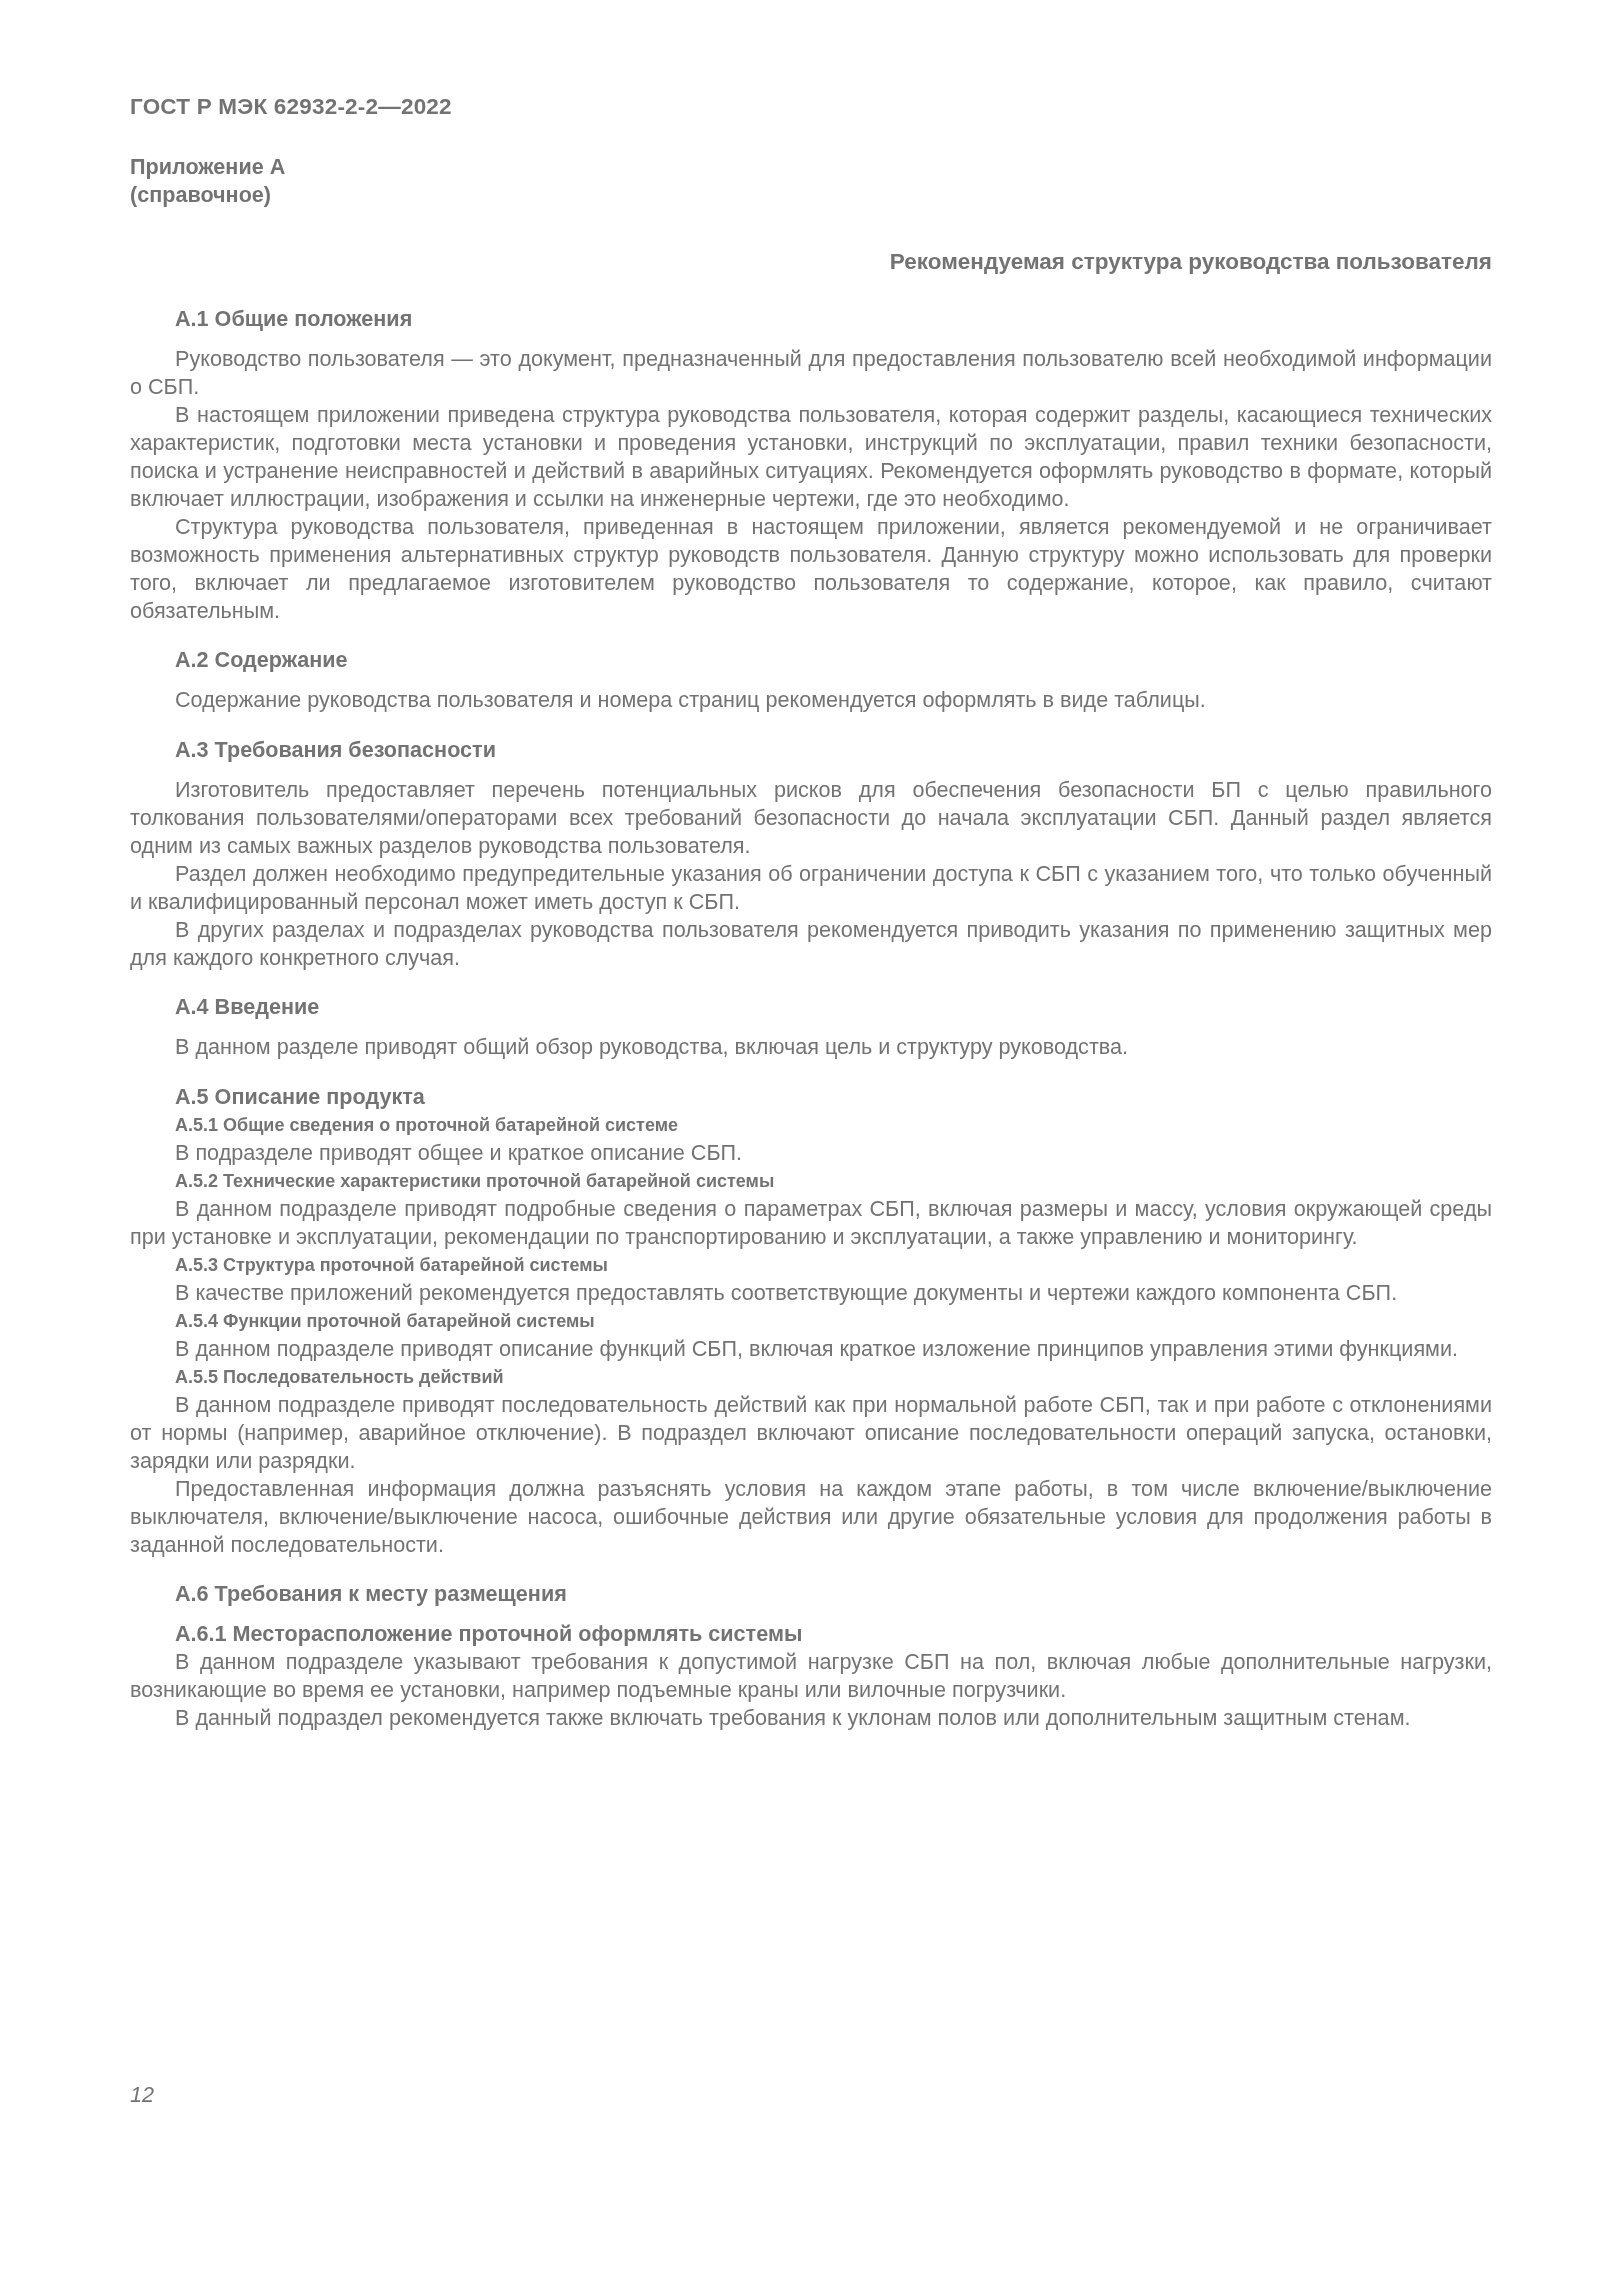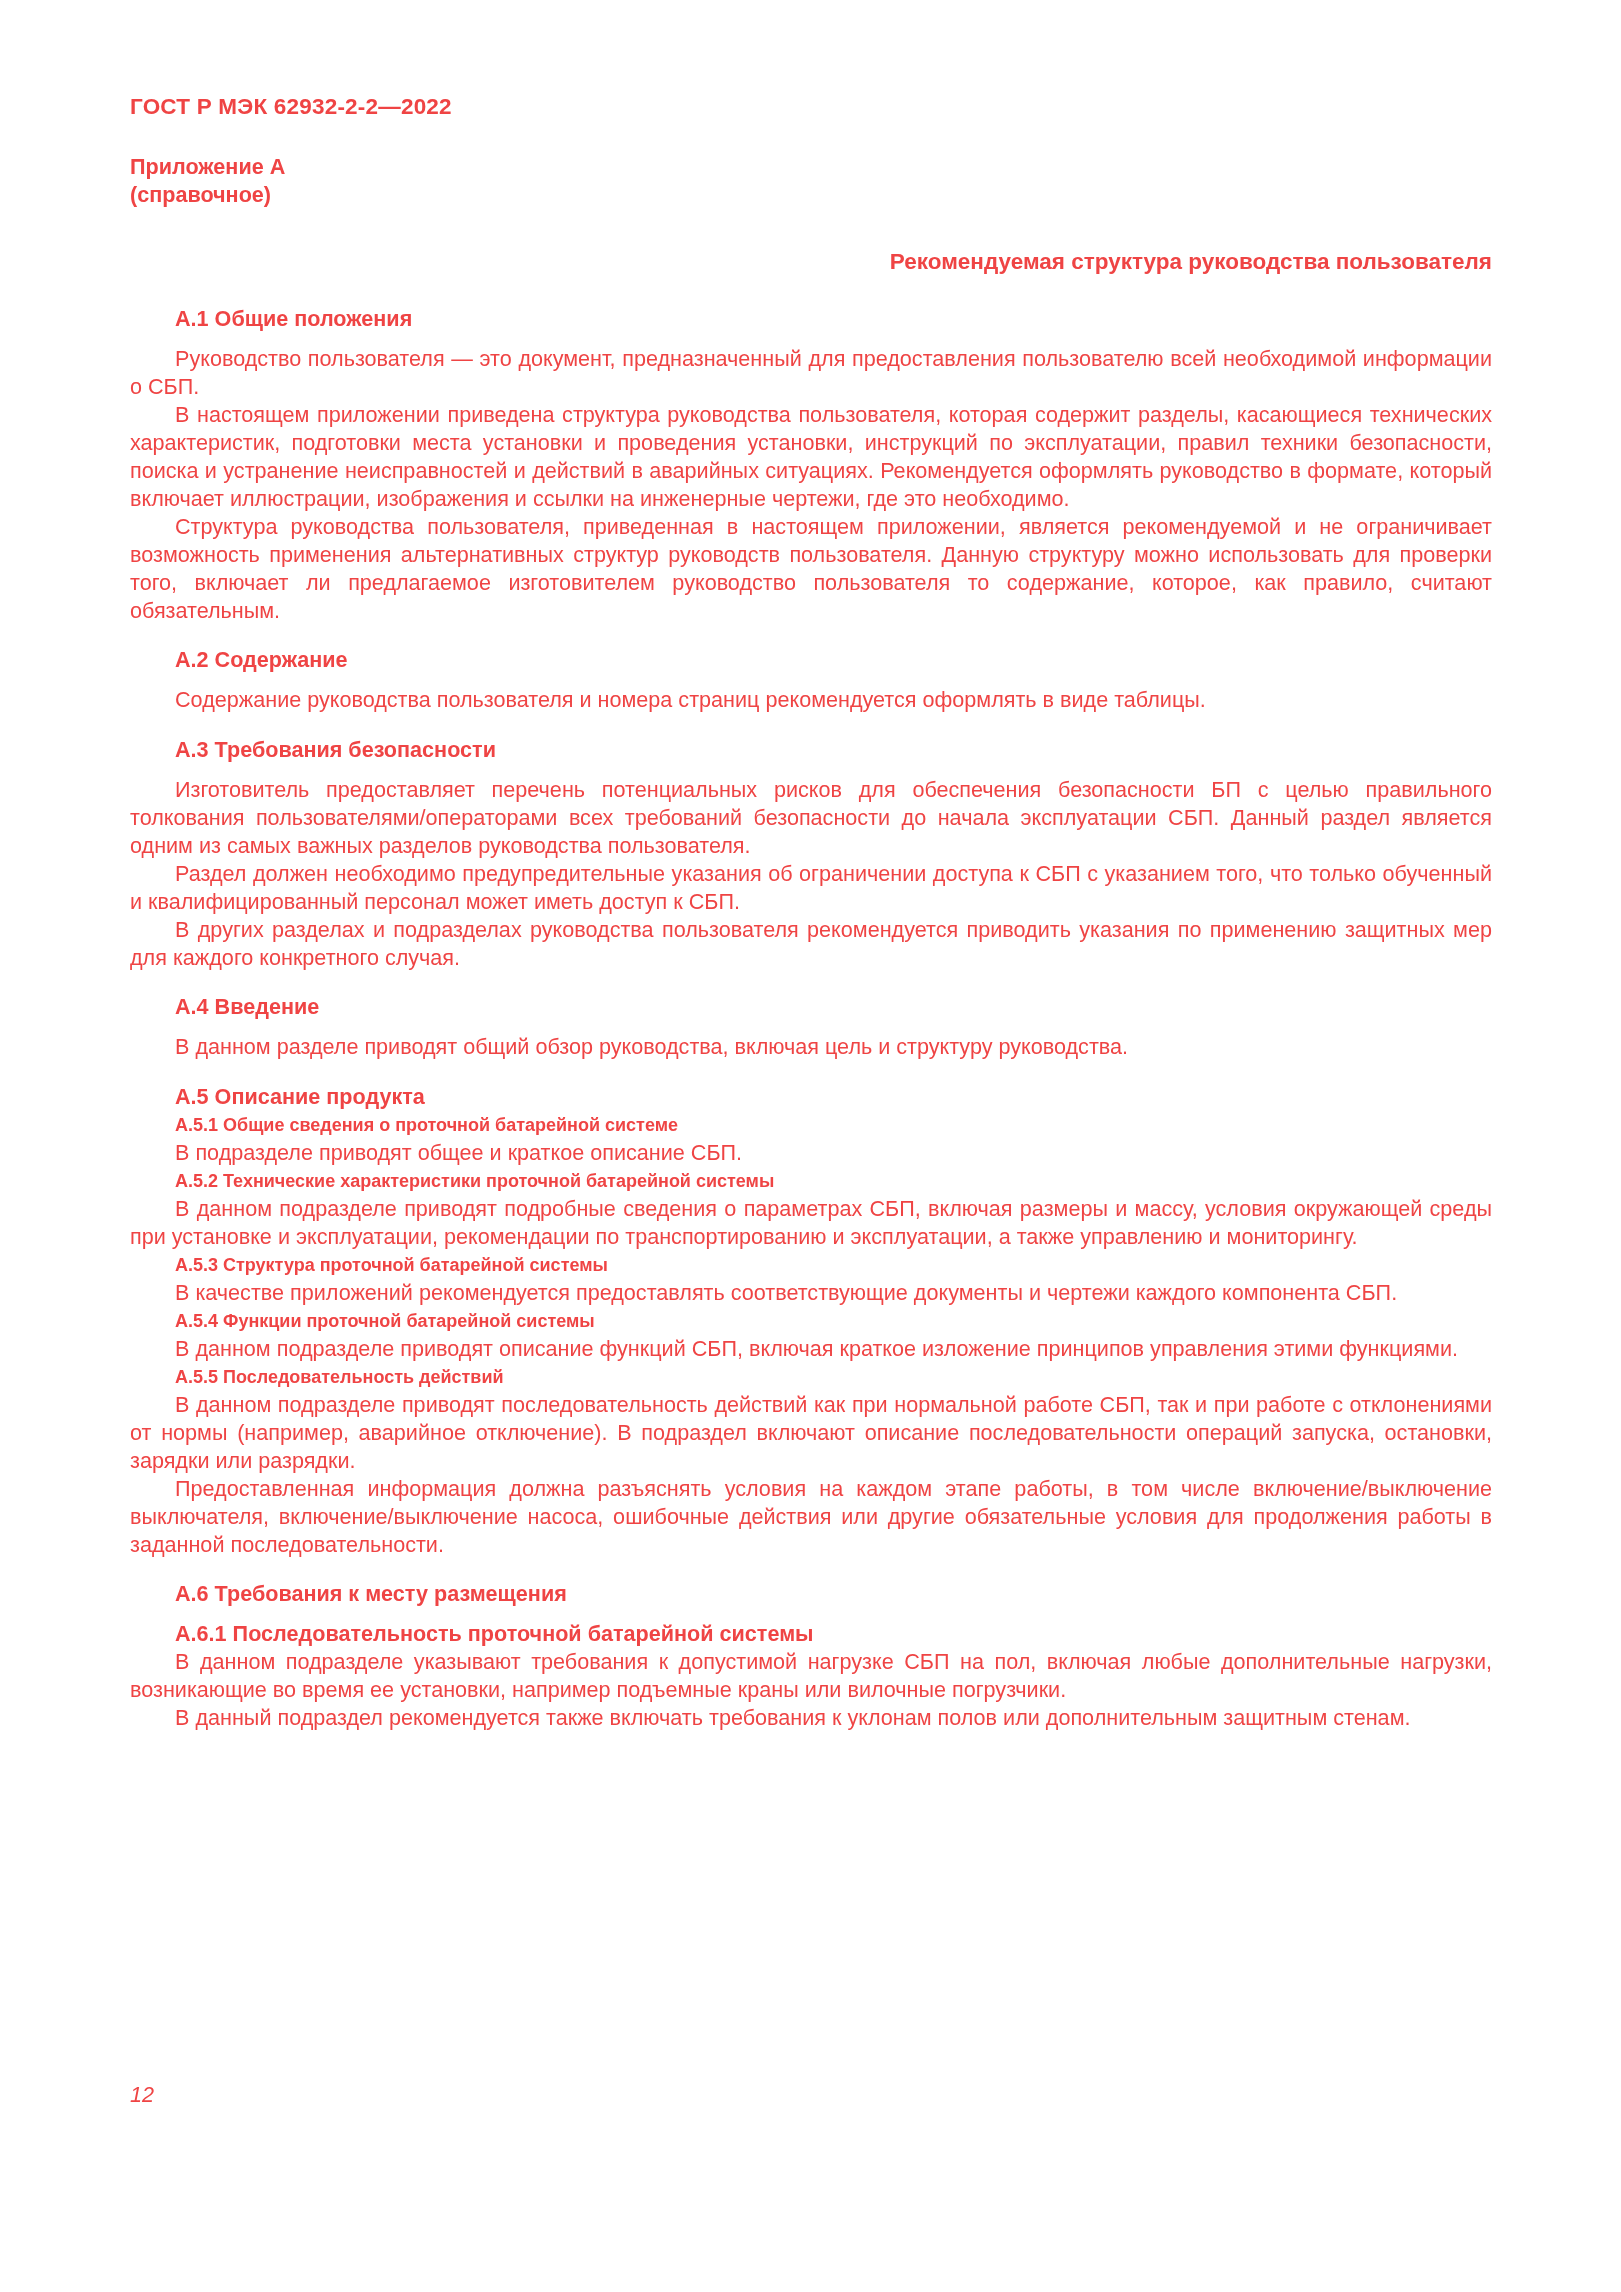--- a/index.html
+++ b/index.html
@@ -3,21 +3,21 @@
 <meta charset="utf-8">
 <style>
   * { margin: 0; padding: 0; box-sizing: border-box; }
   html, body { background: #e8e8e8; }
   .page {
     position: relative;
     width: 1621px;
     height: 2293px;
     margin: 0 auto;
     background: #ffffff;
-    color: #ef4444;
+    color: #737373;
     font-family: "Liberation Sans", sans-serif;
     overflow: hidden;
   }
   .content {
     padding: 94px 129px 0 130px;
   }
   .doc-header {
     font-weight: bold;
     font-size: 22.5px;
     letter-spacing: 0.2px;
@@ -108,21 +108,21 @@
 
     <h3 class="subheading">А.5.4 Функции проточной батарейной системы</h3>
     <p class="para">В данном подразделе приводят описание функций СБП, включая краткое изложение принципов управления этими функциями.</p>
 
     <h3 class="subheading">А.5.5 Последовательность действий</h3>
     <p class="para">В данном подразделе приводят последовательность действий как при нормальной работе СБП, так и при работе с отклонениями от нормы (например, аварийное отключение). В подраздел включают описание последовательности операций запуска, остановки, зарядки или разрядки.</p>
     <p class="para">Предоставленная информация должна разъяснять условия на каждом этапе работы, в том числе включение/выключение выключателя, включение/выключение насоса, ошибочные действия или другие обязательные условия для продолжения работы в заданной последовательности.</p>
 
     <h2 class="heading">А.6 Требования к месту размещения</h2>
 
-    <h3 class="heading tight-bottom" style="margin-top:0;">А.6.1 Последовательность проточной батарейной системы</h3>
+    <h3 class="heading tight-bottom" style="margin-top:0;">А.6.1 Месторасположение проточной оформлять системы</h3>
     <p class="para">В данном подразделе указывают требования к допустимой нагрузке СБП на пол, включая любые дополнительные нагрузки, возникающие во время ее установки, например подъемные краны или вилочные погрузчики.</p>
     <p class="para">В данный подраздел рекомендуется также включать требования к уклонам полов или дополнительным защитным стенам.</p>
 
   </div>
 
   <div class="page-number">12</div>
 </div>
 
 
 </body></html>

